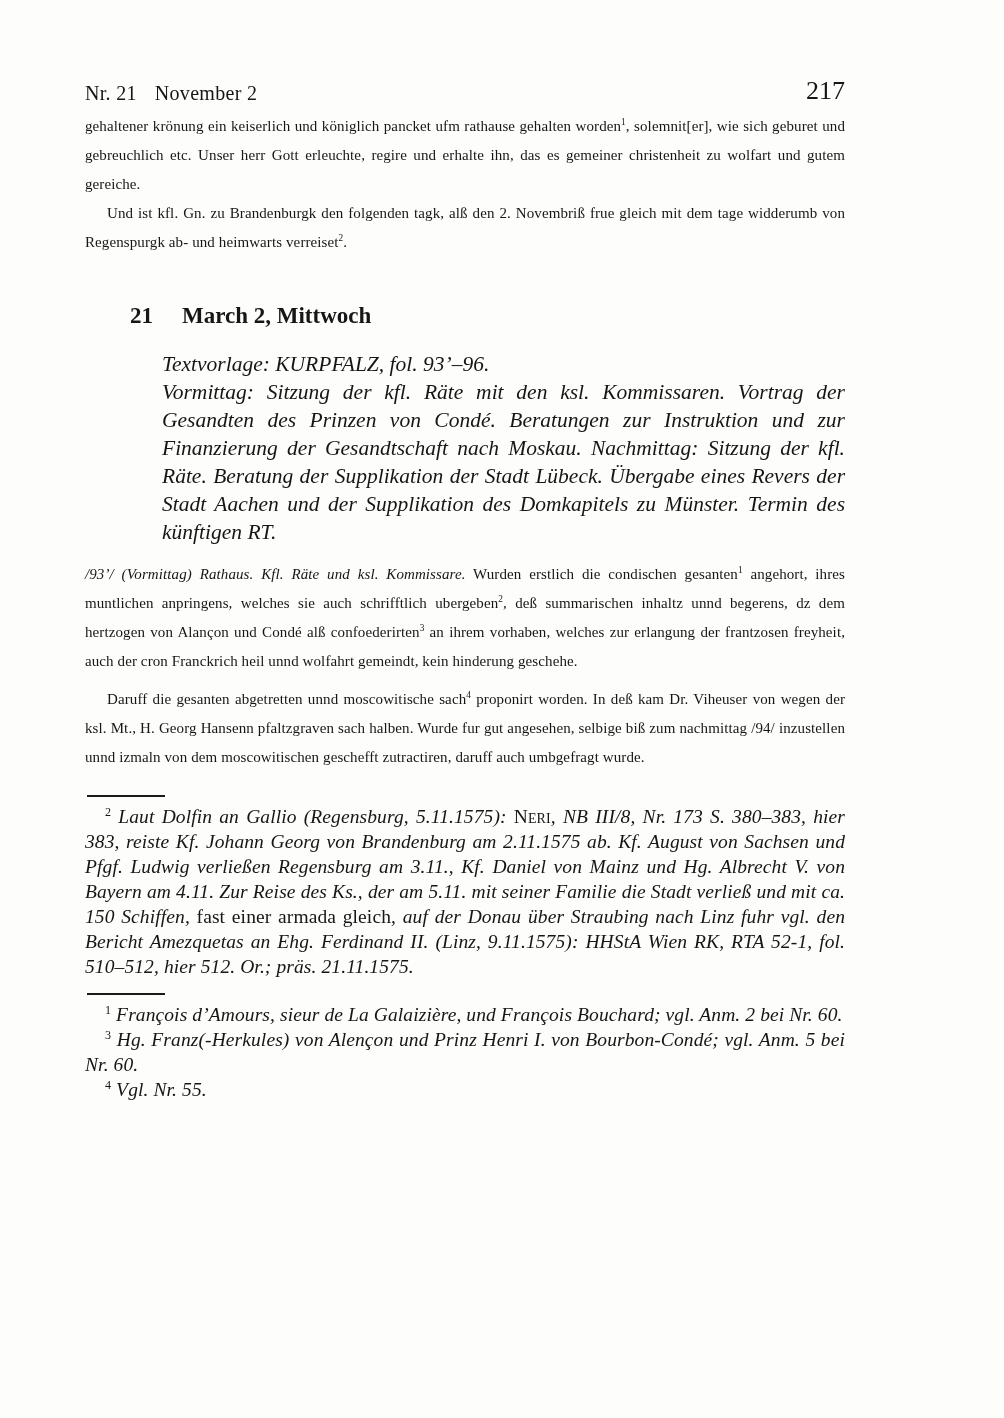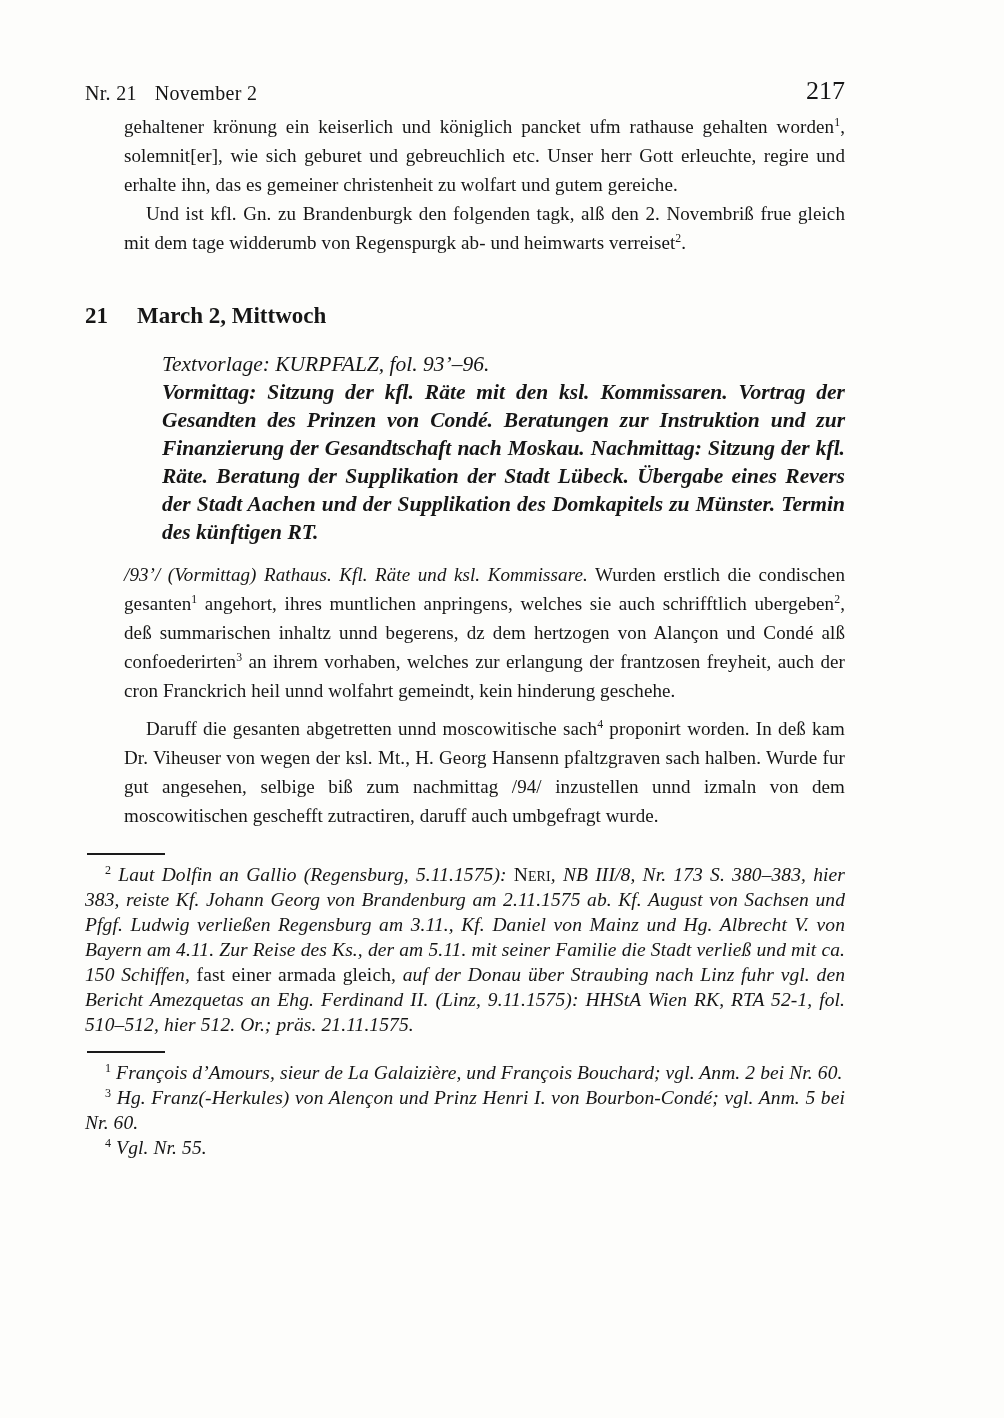--- a/index.html
+++ b/index.html
@@ -27,53 +27,52 @@
     text-align:left;
     letter-spacing:.3px;
   }
   .running-head .center .label{margin-right:18px;}
   .running-head .pagenum{
     position:absolute;right:0;top:-6px;
     font-size:26px;
   }
   p{margin:0;}
   .body-par{
-    font-size:19px;
+    font-size:15px;
     line-height:29px;
     text-align:justify;
     letter-spacing:.1px;
-    margin-left:39px;
   }
   .indent{text-indent:22px;}
   sup{
     font-size:62%;
     line-height:0;
     vertical-align:super;
   }
   .seg-i{font-style:italic;}
   .seg-sc{font-variant:small-caps;font-style:normal;}
   .entry-heading{
     display:flex;
     margin-top:44px;
     font-size:23px;
     font-weight:bold;
     line-height:30px;
+    margin-left:45px;
   }
   .entry-heading .num{width:52px;flex:none;}
   .source-line{
     margin-left:77px;
     font-size:21.5px;
     line-height:28px;
   }
   .summary-par{
     margin-left:77px;
     font-size:21.5px;
     line-height:28px;
     text-align:justify;
-    font-weight:bold;
   }
   .p93{margin-top:14px;}
   .daruff{margin-top:9px;}
   .footnotes{margin-top:23px;}
   .footnotes.second{margin-top:14px;}
   .fn-rule{
     width:78px;height:0;
     border-top:2px solid #1a1a1a;
     margin:0 0 7px 2px;
   }

